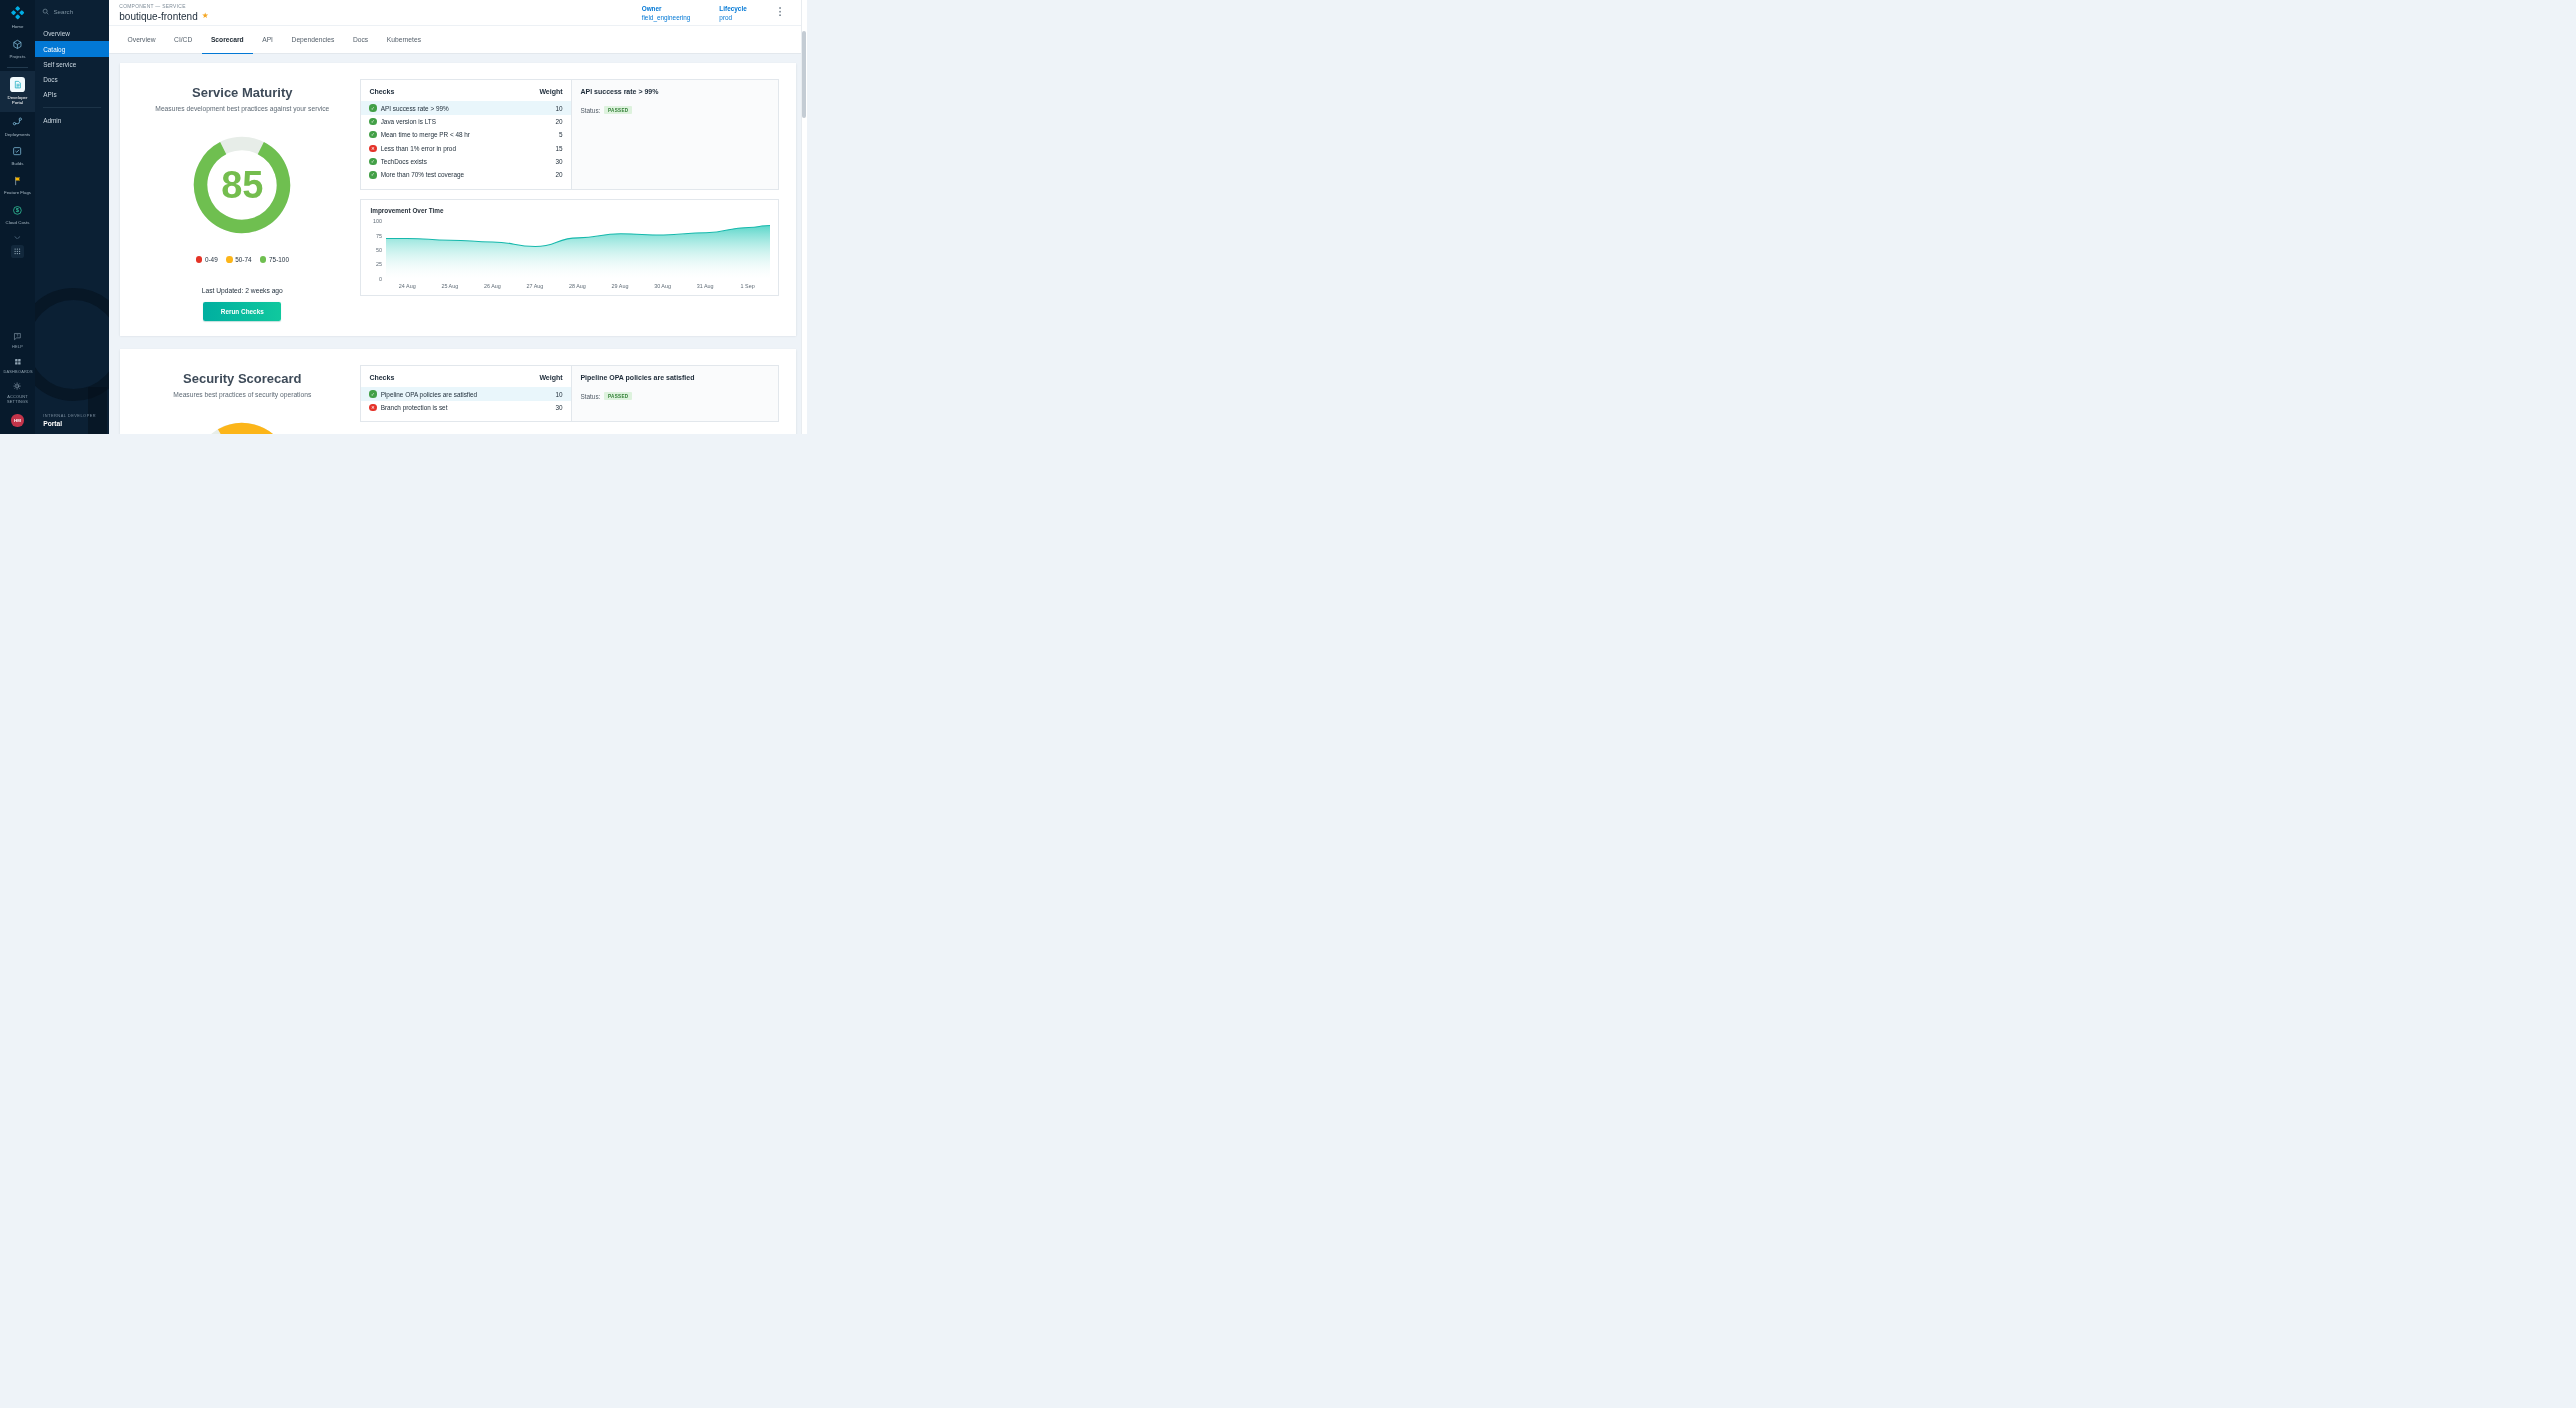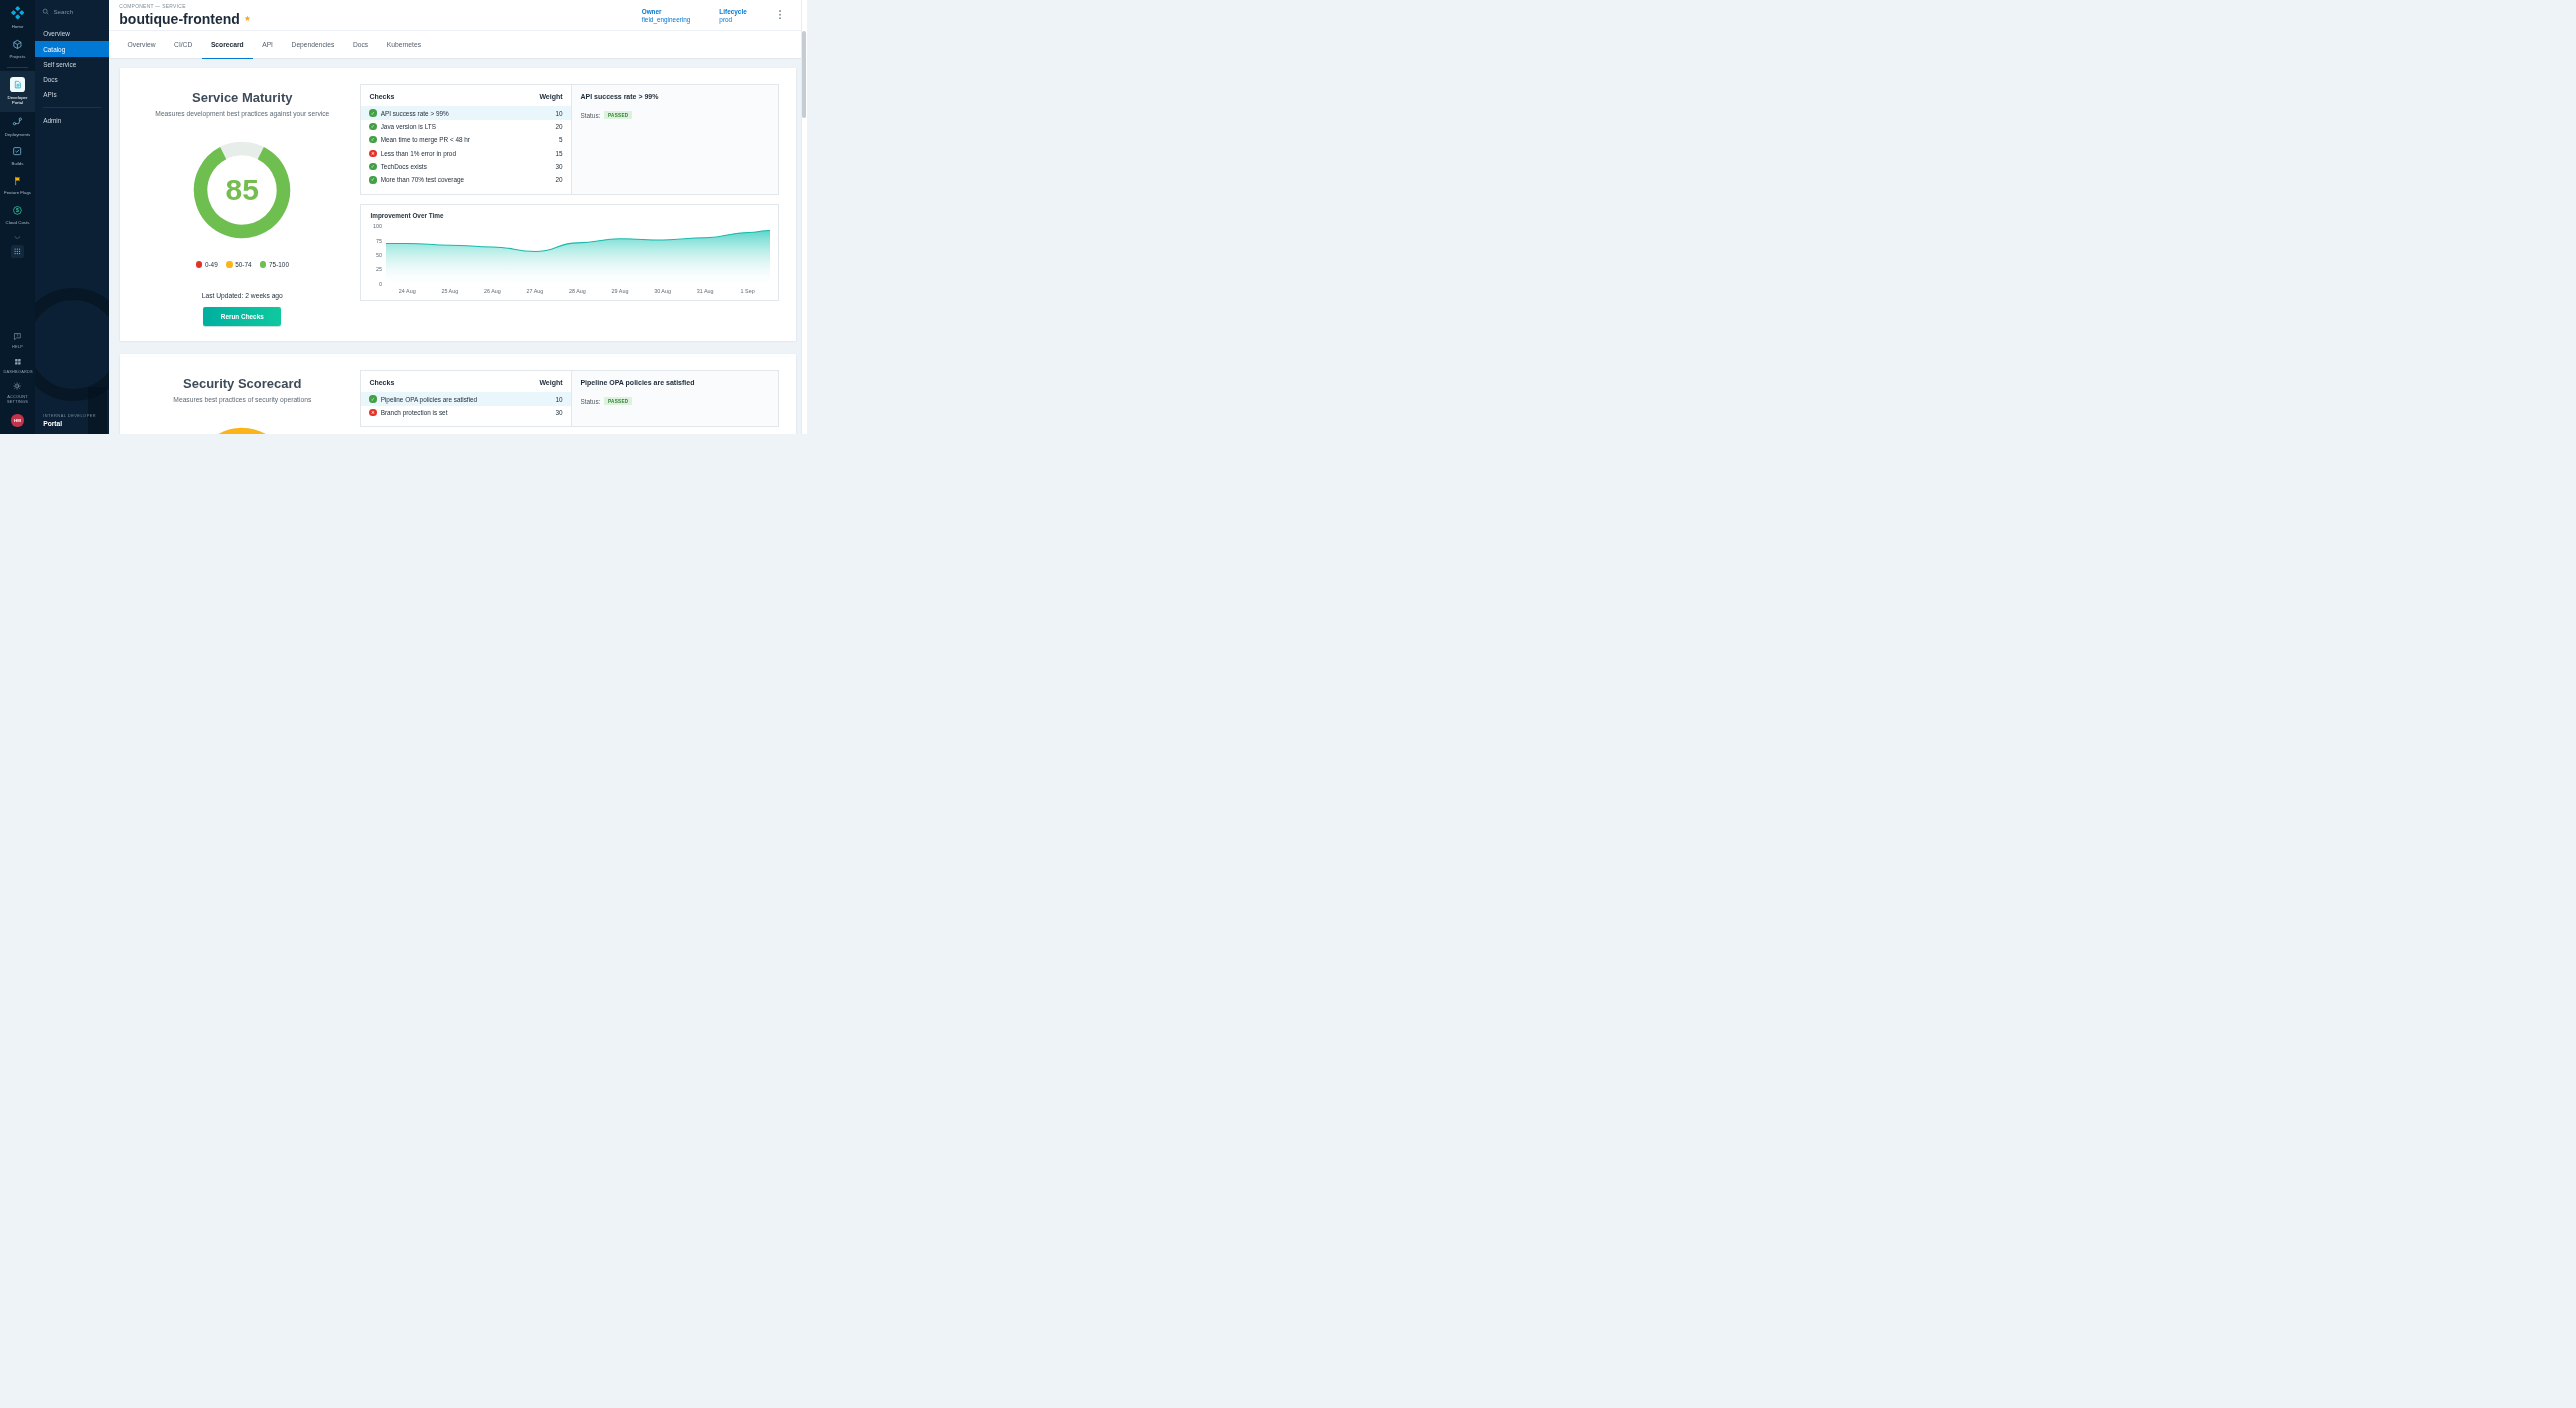--- a/index.html
+++ b/index.html
@@ -39,21 +39,21 @@
   .mod-title{font-size:6.7px;font-weight:bold;color:#FFFFFF;margin-top:2.1px;}
   .deco-ring{position:absolute;left:-18.5px;bottom:33px;width:89px;height:89px;border-radius:50%;
     border:12.4px solid rgba(4,14,24,.5);z-index:0;}
   .deco-bar{position:absolute;right:2.1px;bottom:0;width:18.5px;height:47px;background:rgba(4,14,24,.5);z-index:0;}
 
   
   .main{flex:1;display:flex;flex-direction:column;min-width:0;position:relative;background:#EEF3F8;}
   .topbar{background:#fff;padding:4.1px 23px 3.6px 10.3px;display:flex;justify-content:space-between;align-items:center;border-bottom:0.5px solid #EDF1F5;}
   .eyebrow{font-size:4.9px;color:#7D8B97;letter-spacing:0.3px;}
   .title-row{display:flex;align-items:center;gap:4.1px;margin-top:1.5px;}
-  .page-title{font-size:14px;font-weight:bold;color:#1D2B39;}
+  .page-title{font-size:10px;font-weight:normal;color:#1D2B39;}
   .star{color:#F5A623;font-size:7.7px;line-height:1;}
   .top-right{display:flex;align-items:flex-start;gap:29px;}
   .meta-block{display:flex;flex-direction:column;gap:1.5px;}
   .meta-label{font-size:6.4px;font-weight:bold;color:#0278D5;}
   .meta-value{font-size:6.4px;color:#0278D5;}
   .kebab{padding:2.1px 3.1px;cursor:pointer;display:flex;align-items:center;}
 
   .tabsbar{background:#fff;border-bottom:0.5px solid #E3E8ED;display:flex;padding-left:9.3px;height:27px;flex-shrink:0;}
   .tab{display:flex;align-items:center;padding:0 9.3px;font-size:6.7px;color:#55606B;cursor:pointer;border-bottom:1px solid transparent;margin-bottom:-0.5px;}
   .tab.active{color:#1B2630;font-weight:bold;border-bottom-color:#0278D5;}
@@ -61,21 +61,21 @@
   .content{flex:1;overflow:hidden;padding:9.3px 11.3px 0;display:flex;flex-direction:column;gap:13.4px;}
 
   .card{background:#fff;border-radius:0;box-shadow:0 0 0.5px rgba(30,40,60,.25),0 0.5px 2.1px rgba(30,40,60,.10);
     padding:15.5px 16.5px;display:grid;grid-template-columns:211px 1fr;column-gap:12.4px;flex-shrink:0;}
   .card-left{display:flex;flex-direction:column;align-items:center;text-align:center;}
   .sc-title{font-size:13px;font-weight:bold;color:#3E4B59;margin-top:6.2px;}
   .sc-sub{font-size:6.7px;color:#5E6A75;margin-top:4.6px;}
   .donut-wrap{position:relative;width:108px;height:108px;margin-top:19.6px;}
   .donut-wrap svg{width:100%;height:100%;display:block;}
   .donut-score{position:absolute;inset:0;display:flex;align-items:center;justify-content:center;
-    font-size:30px;font-weight:600;color:#74BD4E;}
+    font-size:38px;font-weight:600;color:#74BD4E;}
   .legend{display:flex;gap:8.2px;margin-top:16.5px;align-items:center;}
   .legend-item{display:flex;align-items:center;gap:2.6px;font-size:6.4px;color:#1D2B39;}
   .legend-dot{width:6.7px;height:6.7px;border-radius:50%;background:#ccc;}
   .last-updated{font-size:6.7px;color:#1D2B39;margin-top:24px;}
   .rerun-btn{margin-top:8.2px;width:78px;height:18.5px;border:none;border-radius:2.1px;
     background:linear-gradient(90deg,#00AFA0,#10C89E);color:#fff;font-size:6.4px;font-weight:bold;
     cursor:pointer;font-family:inherit;box-shadow:0 0.5px 1px rgba(0,120,110,.25);}
 
   .card-right{display:flex;flex-direction:column;min-width:0;}
   .panels{display:grid;grid-template-columns:1.02fr 1fr;align-items:stretch;}

